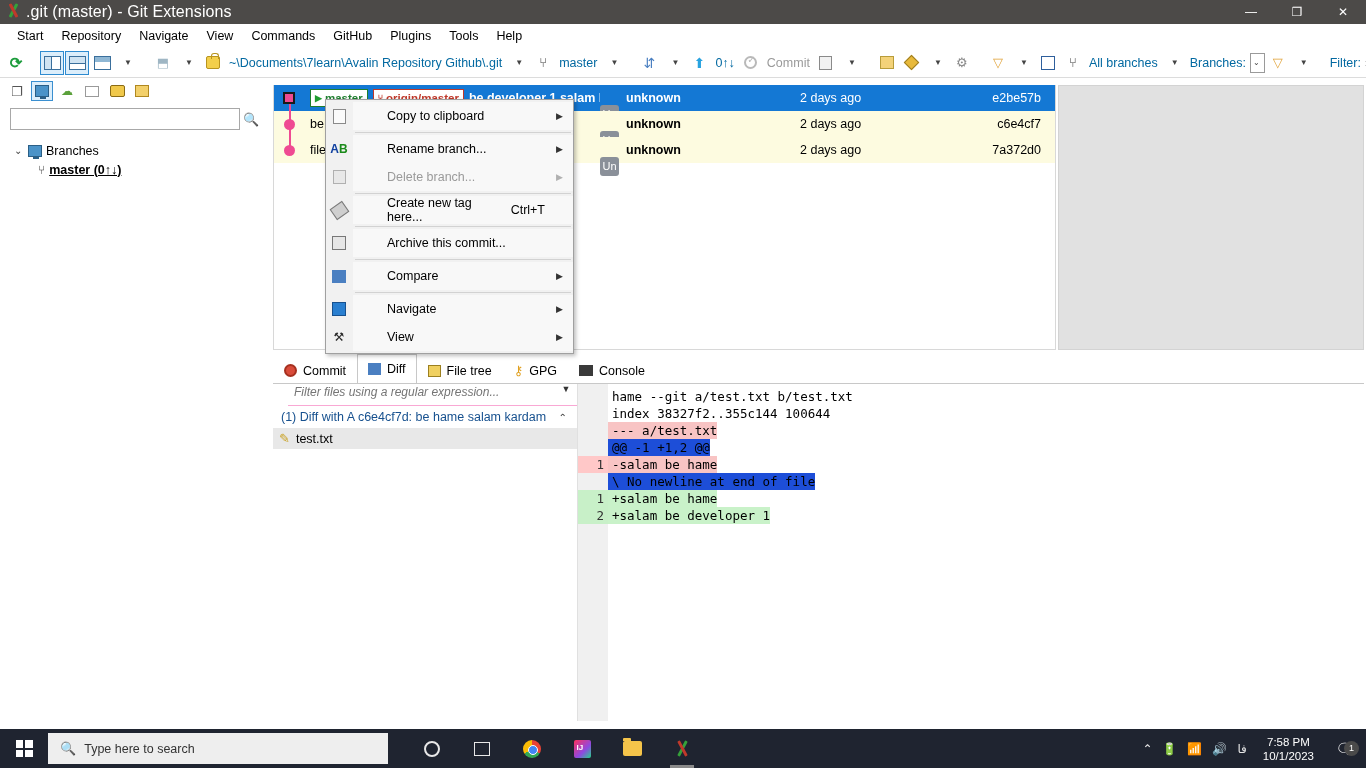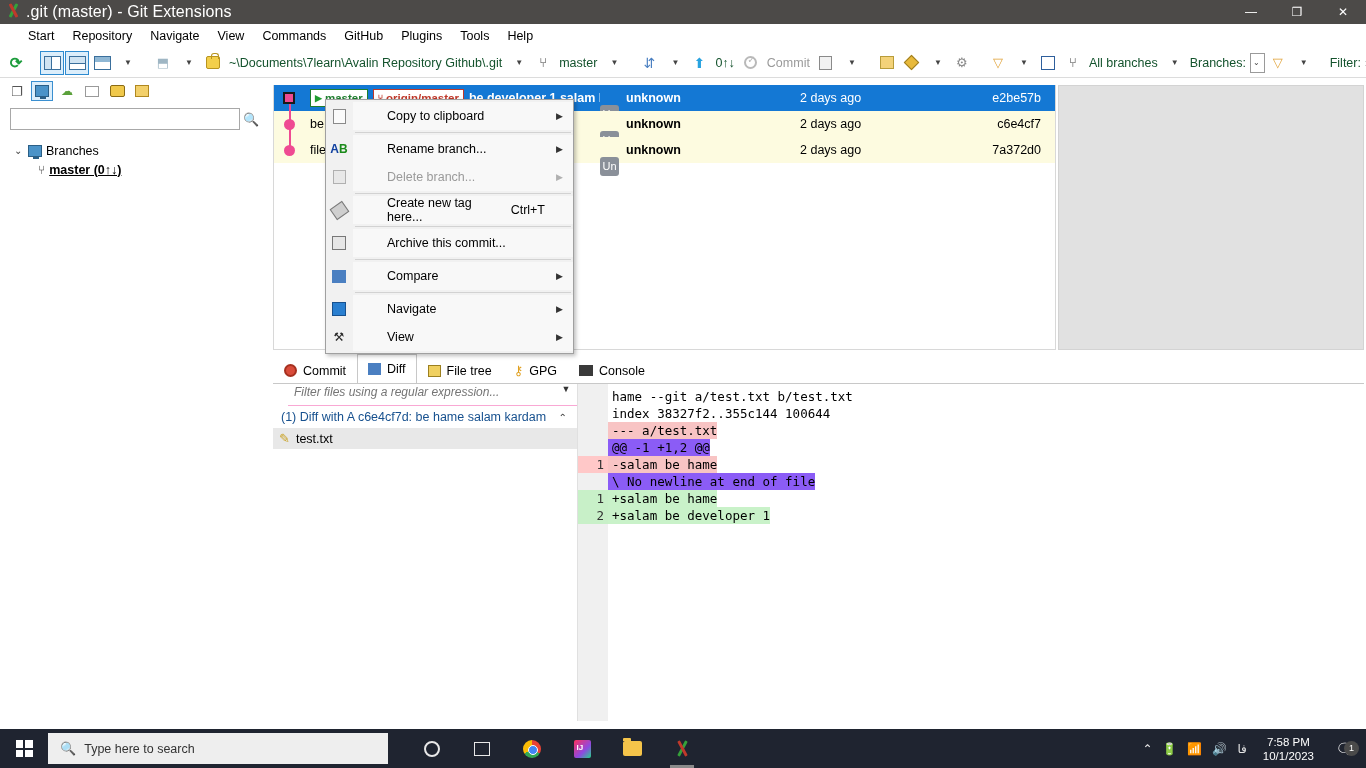--- a/index.html
+++ b/index.html
@@ -31,21 +31,21 @@
   .titlebar .tb-title { font-size: 16px; letter-spacing: .1px; }
   .win-controls { margin-left: auto; display: flex; height: 24px; }
   .win-btn {
     width: 46px; height: 24px; display: flex; align-items: center; justify-content: center;
     color: #ffffff; font-size: 12px;
   }
 
   
   .menubar {
     position: absolute; left: 0; top: 24px; width: 1366px; height: 24px;
-    background: #ffffff; display: flex; align-items: center; padding-left: 19px;
+    background: #ffffff; display: flex; align-items: center; padding-left: 8px;
     border-bottom: 1px solid #ffffff;
   }
   .menubar .mi {
     padding: 3px 9px; font-size: 12.5px; color: #000; cursor: default;
   }
 
   
   .toolbar {
     position: absolute; left: 0; top: 48px; width: 1366px; height: 30px;
     background: #ffffff; border-bottom: 1px solid #dcdcdc;
@@ -55,21 +55,21 @@
   .tb-dotsep { width: 3px; height: 20px; margin: 0 5px;
     background-image: radial-gradient(#bbb 1px, transparent 1px);
     background-size: 3px 4px; }
   .tbi {
     height: 24px; min-width: 24px; display: inline-flex; align-items: center;
     justify-content: center; font-size: 12px; color: #333; padding: 0 2px;
     position: relative;
   }
   .tbi.boxed { border: 1px solid #2e8bd0; background: #dceefb; }
   .caret { font-size: 8px; color: #444; margin-left: 2px; }
-  .tb-label { font-size: 12.5px; color: #14532d; padding: 0 3px; white-space: nowrap; }
+  .tb-label { font-size: 12.5px; color: #0369a1; padding: 0 3px; white-space: nowrap; }
   .tb-label.dim { color: #9a9a9a; }
   .tb-combo {
     width: 130px; height: 20px; border: 1px solid #9a9a9a; background: #fff;
     display: inline-flex; align-items: center; justify-content: flex-end;
     padding-right: 4px; font-size: 10px; color: #444;
   }
   .tb-overflow { margin-left: auto; padding-right: 10px; font-size: 13px; color: #333; }
 
   
   .ic { display:inline-block; line-height:1; }
@@ -200,21 +200,21 @@
 
   .diffview { flex: 1; position: relative; background: #ffffff; overflow: hidden; }
   .gutter { position: absolute; left: 0; top: 0; width: 30px; height: 100%; background: #f0f0f0; }
   .diffline { display: flex; height: 17px; font-family: "DejaVu Sans Mono", monospace; font-size: 12.5px; line-height: 17px; }
   .lnum { width: 30px; text-align: right; padding-right: 4px; color: #333; flex: none; background: #f0f0f0; }
   .lnum.a { background: #ffc8c8; }
   .lnum.b { background: #c8f0c8; }
   .ltext { padding-left: 4px; white-space: pre; }
   .ltext.add { background: #c9f2c9; }
   .ltext.del { background: #f8c4c4; }
-  .ltext.meta { background: #8b5cf6; text-align: right; }
+  .ltext.meta { background: #1d4ed8; text-align: right; }
   .ltext.plain { background: transparent; }
 
   
   .ctxmenu {
     position: absolute; left: 325px; top: 99px; width: 249px;
     background: #f1f1f1; border: 1px solid #a0a0a0; z-index: 50;
     box-shadow: 2px 2px 4px rgba(0,0,0,.25);
     padding: 2px 0;
   }
   .ctx-gutter { position: absolute; left: 1px; top: 1px; bottom: 1px; width: 26px; background: #f1f1f1; }

